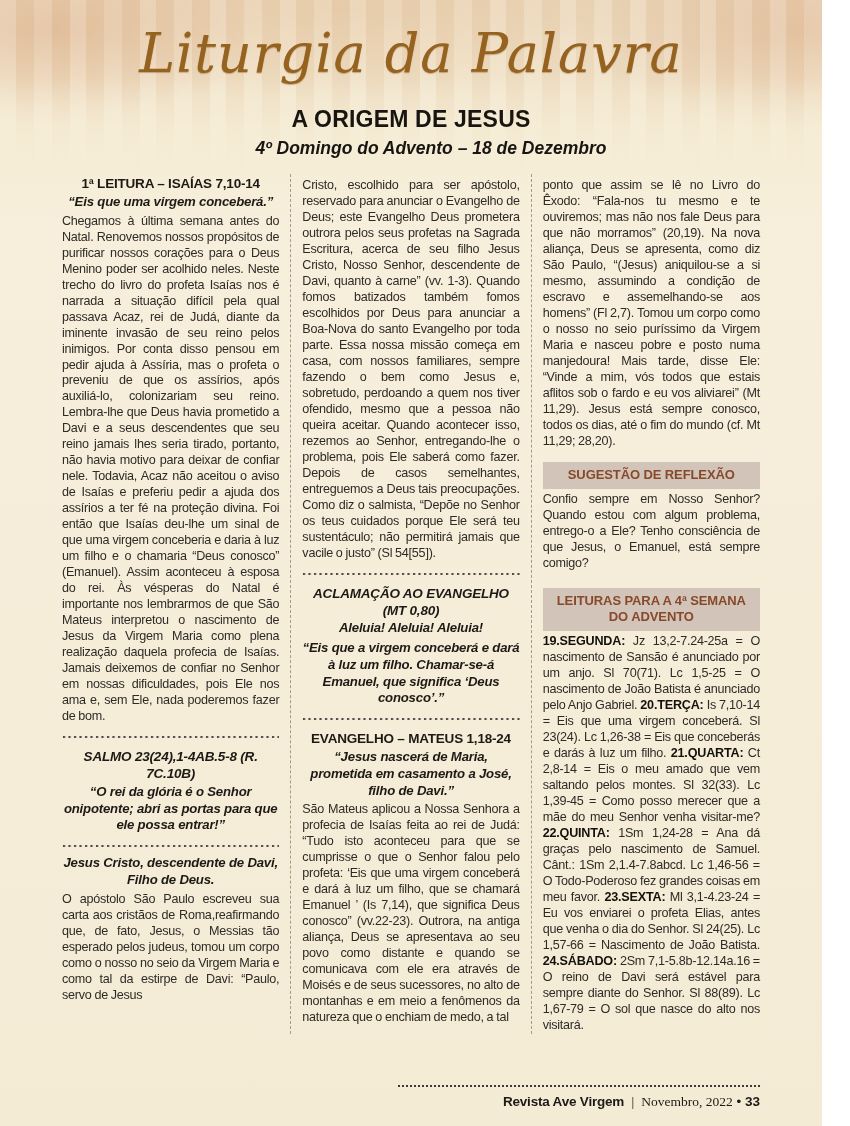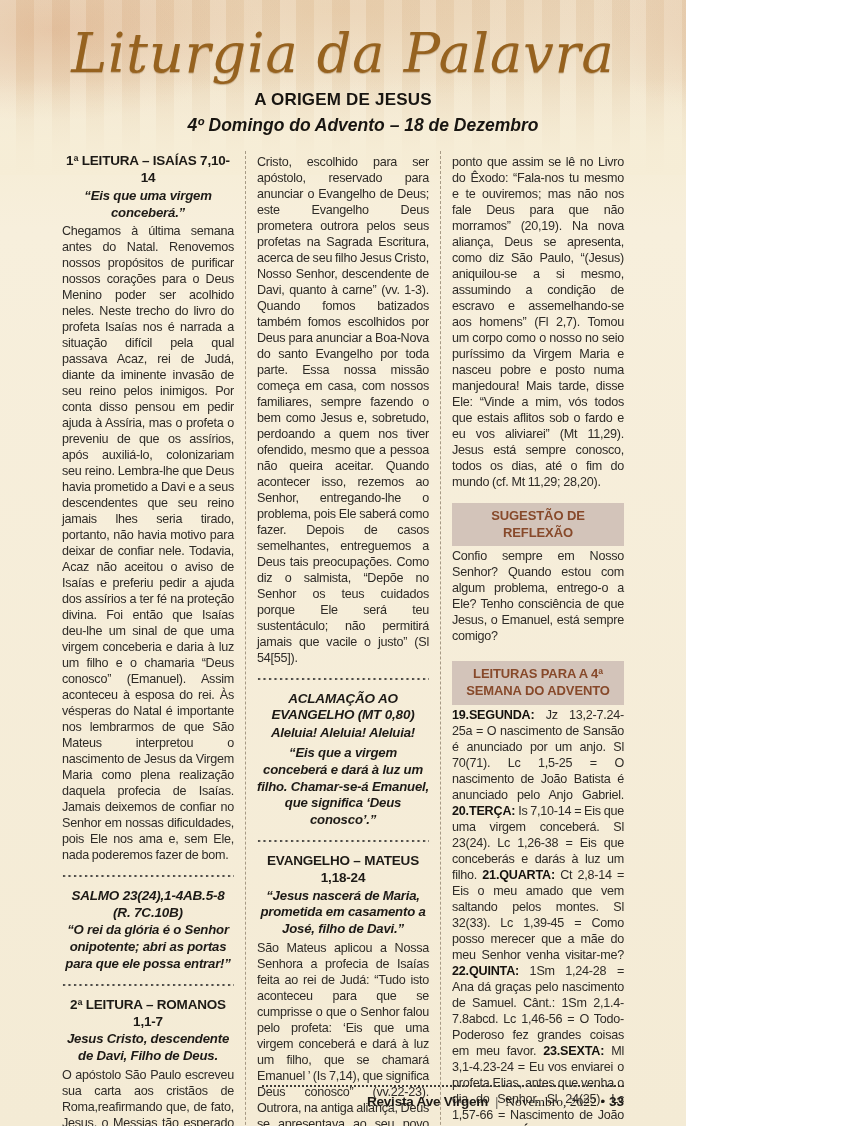--- a/index.html
+++ b/index.html
@@ -1,36 +1,36 @@
 <!DOCTYPE html>
 <html lang="pt"><head>
 <meta charset="utf-8">
 <style>
   html,body{margin:0;padding:0;}
   body{width:850px;height:1126px;overflow:hidden;font-family:"Liberation Sans",sans-serif;}
   .page{
-    position:relative;width:686px;height:1126px;overflow:hidden;
+    position:relative;width:822px;height:1126px;overflow:hidden;
     background:linear-gradient(180deg,#ecd9bd 0px,#f0e1c6 70px,#f6edd6 150px,#f7efdc 230px,#f4ebd5 100%);
   }
   .header-texture{
     position:absolute;top:0;left:0;width:850px;height:175px;pointer-events:none;
     background:
       linear-gradient(180deg,rgba(247,239,220,0) 0%,rgba(247,239,220,0) 45%,rgba(246,237,214,.85) 85%,#f6edd6 100%),
       repeating-linear-gradient(90deg,rgba(255,255,255,.14) 0 16px,rgba(206,160,118,.10) 16px 34px,rgba(255,255,255,.10) 34px 52px,rgba(190,140,100,.08) 52px 70px),
       radial-gradient(ellipse 300px 130px at 6% 30px,rgba(219,168,128,.50),rgba(219,168,128,0) 70%),
       radial-gradient(ellipse 320px 140px at 95% 30px,rgba(219,168,128,.45),rgba(219,168,128,0) 70%),
       radial-gradient(ellipse 420px 120px at 40% 10px,rgba(226,186,140,.30),rgba(226,186,140,0) 75%);
   }
   .header{position:relative;text-align:center;padding-top:22px;}
   .script-title{
     font-family:"DejaVu Serif",serif;font-style:italic;font-weight:400;
     font-size:54px;line-height:64px;color:#96621f;letter-spacing:1px;
     text-shadow:0 1px 1px rgba(110,62,8,.35);
   }
-  .main-title{font-size:17px;font-weight:bold;color:#181511;margin-top:4px;letter-spacing:.2px;}
+  .main-title{font-size:23px;font-weight:bold;color:#181511;margin-top:20px;letter-spacing:.2px;}
   .subtitle{font-size:17.5px;font-weight:bold;font-style:italic;color:#181511;margin-top:5px;margin-left:40px;}
   .content{
     position:relative;display:flex;align-items:stretch;
     padding:15px 62px 0 62px;box-sizing:border-box;
   }
   .col{flex:1 1 0;min-width:0;padding:0 11px;}
   .col:first-child{padding-left:0;}
   .col:last-child{padding-right:0;}
   .col + .col{border-left:1px dashed #a79a85;}
   .sec-heading{font-size:13.5px;font-weight:bold;text-align:center;color:#1d1a16;line-height:1.25;margin:10px 0 1px;letter-spacing:-.2px;}
@@ -79,21 +79,20 @@
       <div class="sec-sub">“Eis que uma virgem conceberá.”</div>
       <p class="body-text">Chegamos à última semana antes do Natal. Renovemos nossos propósitos de purificar nossos corações para o Deus Menino poder ser acolhido neles. Neste trecho do livro do profeta Isaías nos é narrada a situação difícil pela qual passava Acaz, rei de Judá, diante da iminente invasão de seu reino pelos inimigos. Por conta disso pensou em pedir ajuda à Assíria, mas o profeta o preveniu de que os assírios, após auxiliá-lo, colonizariam seu reino. Lembra-lhe que Deus havia prometido a Davi e a seus descendentes que seu reino jamais lhes seria tirado, portanto, não havia motivo para deixar de confiar nele. Todavia, Acaz não aceitou o aviso de Isaías e preferiu pedir a ajuda dos assírios a ter fé na proteção divina. Foi então que Isaías deu-lhe um sinal de que uma virgem conceberia e daria à luz um filho e o chamaria “Deus conosco” (Emanuel). Assim aconteceu à esposa do rei. Às vésperas do Natal é importante nos lembrarmos de que São Mateus interpretou o nascimento de Jesus da Virgem Maria como plena realização daquela profecia de Isaías. Jamais deixemos de confiar no Senhor em nossas dificuldades, pois Ele nos ama e, sem Ele, nada poderemos fazer de bom.</p>
 
       <div class="chain-divider"></div>
 
       <div class="sec-heading italic">SALMO 23(24),1-4AB.5-8 (R. 7C.10B)</div>
       <div class="sec-sub">“O rei da glória é o Senhor onipotente; abri as portas para que ele possa entrar!”</div>
 
       <div class="chain-divider"></div>
 
-      <div class="sec-heading">2ª LEITURA – ROMANOS 1,1-7</div>
       <div class="sec-sub">Jesus Cristo, descendente de Davi, Filho de Deus.</div>
       <p class="body-text">O apóstolo São Paulo escreveu sua carta aos cristãos de Roma,reafirmando que, de fato, Jesus, o Messias tão esperado pelos judeus, tomou um corpo como o nosso no seio da Virgem Maria e como tal da estirpe de Davi: “Paulo, servo de Jesus</p>
     </div>
 
     <div class="col">
       <p class="body-text" style="margin-top:4px">Cristo, escolhido para ser apóstolo, reservado para anunciar o Evangelho de Deus; este Evangelho Deus prometera outrora pelos seus profetas na Sagrada Escritura, acerca de seu filho Jesus Cristo, Nosso Senhor, descendente de Davi, quanto à carne” (vv. 1-3). Quando fomos batizados também fomos escolhidos por Deus para anunciar a Boa-Nova do santo Evangelho por toda parte. Essa nossa missão começa em casa, com nossos familiares, sempre fazendo o bem como Jesus e, sobretudo, perdoando a quem nos tiver ofendido, mesmo que a pessoa não queira aceitar. Quando acontecer isso, rezemos ao Senhor, entregando-lhe o problema, pois Ele saberá como fazer. Depois de casos semelhantes, entreguemos a Deus tais preocupações. Como diz o salmista, “Depõe no Senhor os teus cuidados porque Ele será teu sustentáculo; não permitirá jamais que vacile o justo” (Sl 54[55]).</p>
 
       <div class="chain-divider"></div>
 
       <div class="aclamacao-block">

